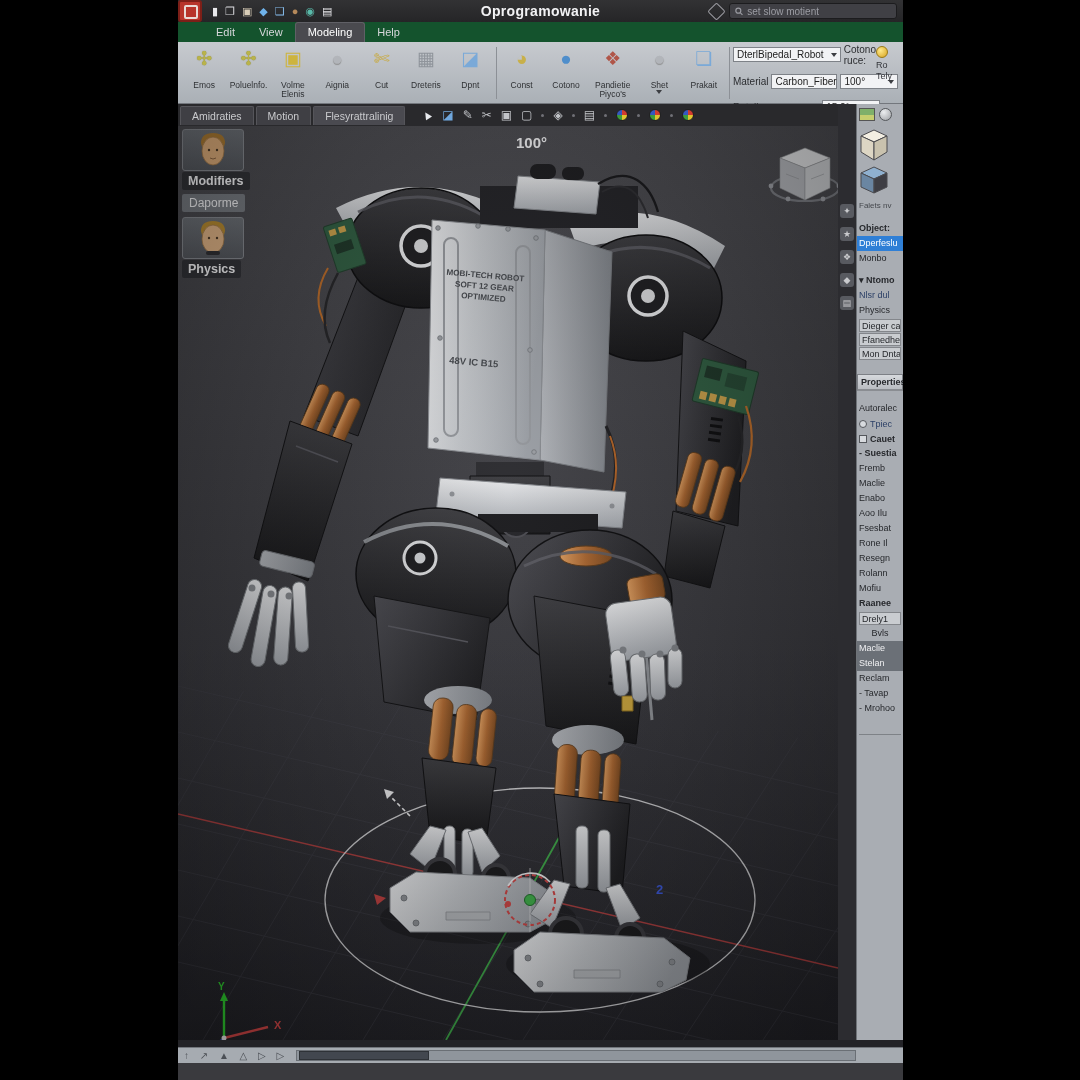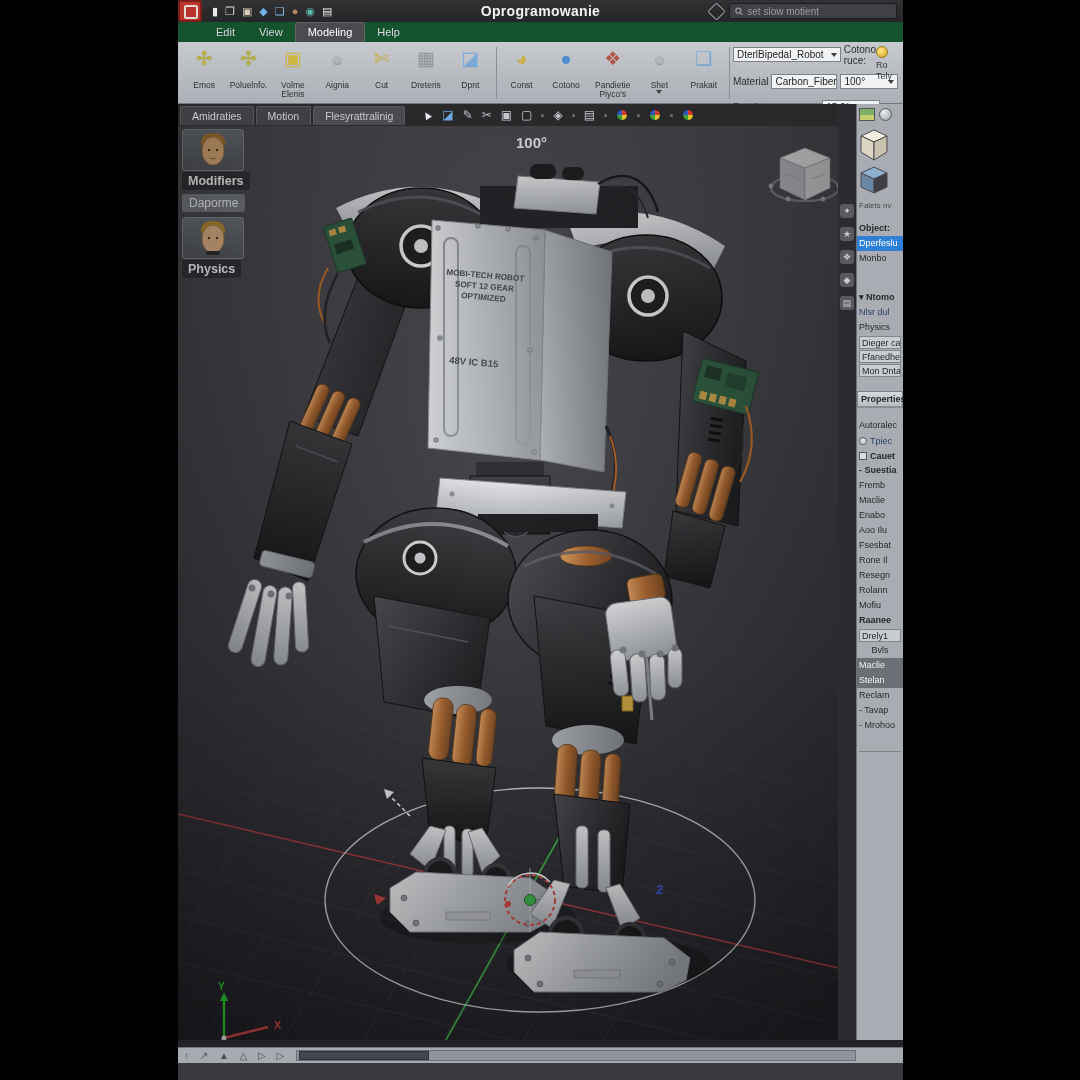--- a/index.html
+++ b/index.html
@@ -599,21 +599,21 @@
         </svg>
         <svg class="cube-ico" width="30" height="30" viewBox="0 0 30 30">
           <polygon points="15,2 28,8 15,14 2,8" fill="#8fb0cf" stroke="#4a4a4e"></polygon>
           <polygon points="2,8 15,14 15,28 2,22" fill="#6a86a2" stroke="#4a4a4e"></polygon>
           <polygon points="15,14 28,8 28,22 15,28" fill="#3e3e44" stroke="#4a4a4e"></polygon>
         </svg>
         <div class="sb-row" style="font-size:8px; color:#45484d">Falets nv</div>
         <div class="sb-row sb-bold" style="margin-top:8px">Object:</div>
         <div class="sb-row sb-sel">Dperfeslu</div>
         <div class="sb-row">Monbo</div>
-        <div class="sb-row sb-bold" style="margin-top:24px">▾ Ntomo</div>
+        <div class="sb-row sb-bold" style="margin-top:7px">▾ Ntomo</div>
         <div class="sb-row" style="color:#2b3f66">Nlsr dul</div>
         <div class="sb-row">Physics</div>
         <div class="sb-field">Dieger ca</div>
         <div class="sb-field">Ffanedhe</div>
         <div class="sb-field">Mon Dnta</div>
         <div class="sb-props">Properties</div>
         <div class="sb-row" style="margin-top:10px">Autoralec</div>
         <div class="sb-check">
             <span class="rad"></span>
             <span style="color:#2b3f66">Tpiec</span>

